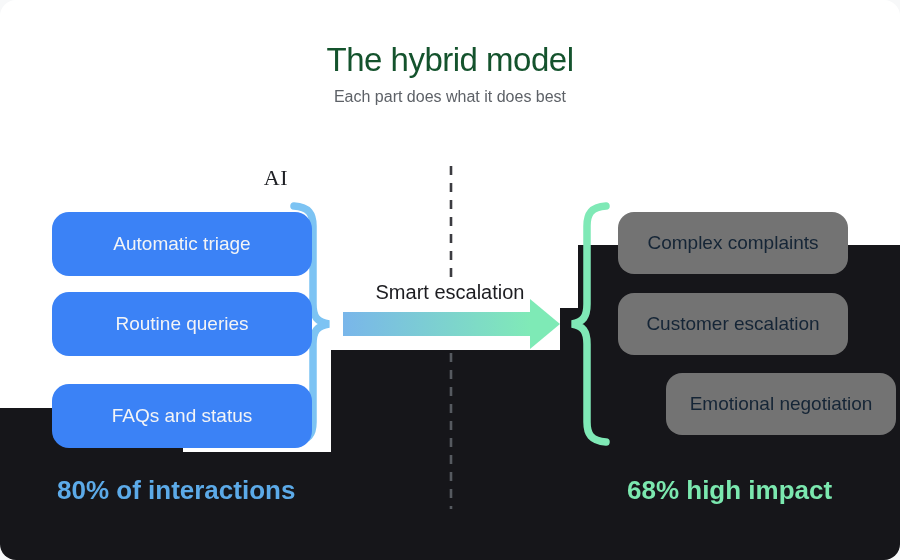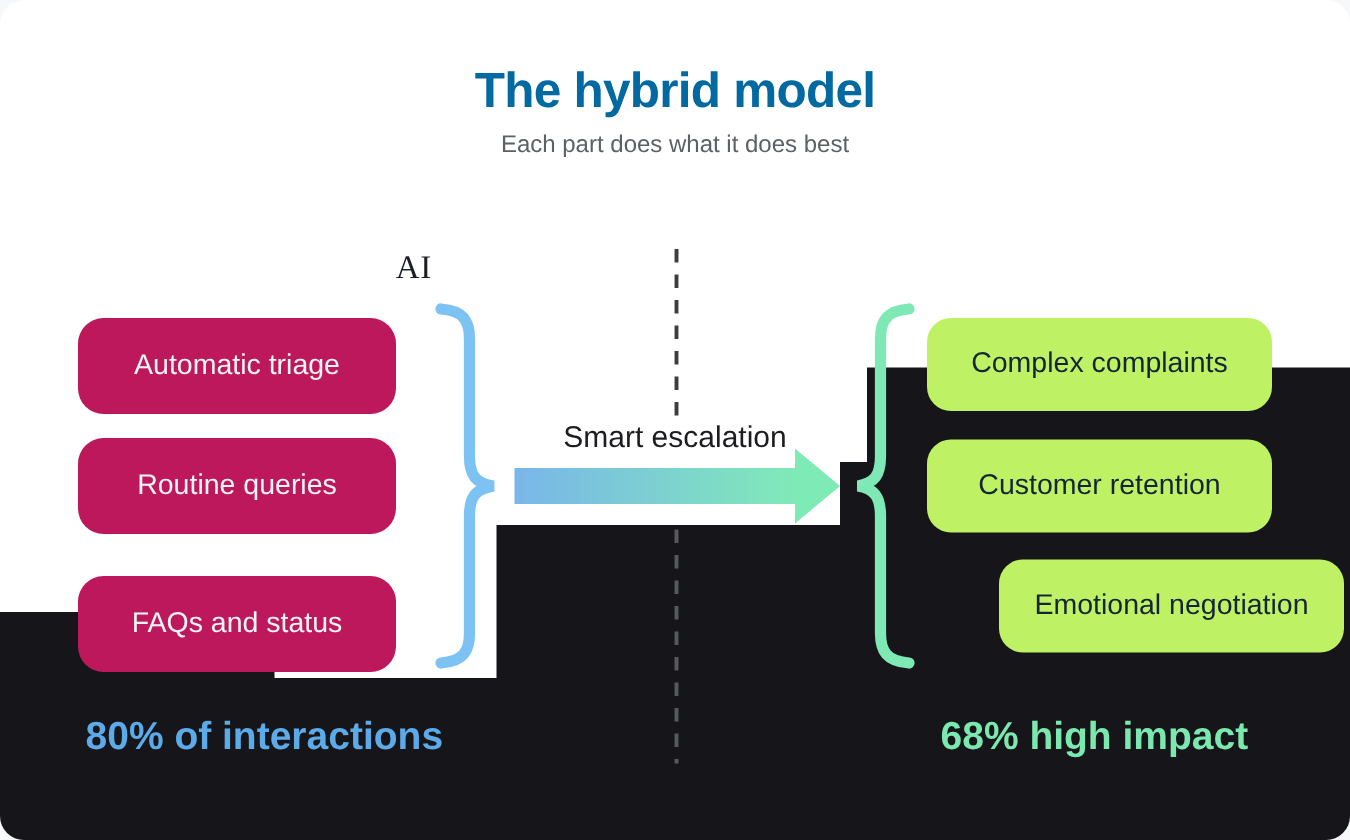--- a/index.html
+++ b/index.html
@@ -11,45 +11,45 @@
   
   .dark{position:absolute;background:#16161a;}
   .dark.step-right{left:578px;top:245px;width:322px;height:315px;}
   .dark.step-tip{left:560px;top:308px;width:19px;height:252px;}
   .dark.step-mid{left:331px;top:350px;width:230px;height:210px;}
   .dark.step-lowmid{left:182px;top:452px;width:150px;height:108px;}
   .dark.step-left{left:0;top:408px;width:183px;height:152px;}
   
   .title{
     position:absolute;left:0;top:41px;width:900px;text-align:center;
-    font-size:33px;font-weight:700;color:#0369a1;letter-spacing:-0.5px;
+    font-size:33px;font-weight:400;color:#14532d;letter-spacing:-0.5px;
   }
   .subtitle{
     position:absolute;left:0;top:88px;width:900px;text-align:center;
     font-size:16px;font-weight:400;color:#5d6167;
   }
   
   .col-label{
     position:absolute;top:165px;text-align:right;font-size:22px;
     font-weight:400;color:#1d1f24;letter-spacing:0.5px;font-family:Liberation Serif, serif;
   }
   .col-label.ai{left:52px;width:236px;}
   .col-label.human{left:618px;width:230px;}
   
   .box{
     position:absolute;display:flex;align-items:center;justify-content:center;
     font-size:19px;
   }
   .box.dark-box{
-    left:52px;width:212px;height:64px;border-radius:17px;
-    background:#be185d;color:#f3f4f6;font-weight:400;
+    left:52px;width:260px;height:64px;border-radius:17px;
+    background:#3b82f6;color:#f3f4f6;font-weight:400;
   }
   .box.blue-box{
     left:618px;width:230px;height:62px;border-radius:16px;
-    background:#bef264;color:#152536;font-weight:500;
+    background:#737373;color:#152536;font-weight:500;
   }
   .dark-box.r1{top:212px;} .dark-box.r2{top:292px;} .dark-box.r3{top:372px;margin-top:12px;}
   .blue-box.r1{top:212px;} .blue-box.r2{top:293px;} .blue-box.r3{top:373px;margin-left:48px;}
   
   .escalation-label{
     position:absolute;left:330px;top:281px;width:240px;text-align:center;
     font-size:20px;color:#1d1d21;font-weight:400;
   }
   
   .stat{position:absolute;top:475px;font-size:26px;font-weight:700;}
@@ -99,21 +99,21 @@
   <div class="title">The hybrid model</div>
   <div class="subtitle">Each part does what it does best</div>
 
   <div class="col-label ai">AI</div>
 
   <div class="box dark-box r1">Automatic triage</div>
   <div class="box dark-box r2">Routine queries</div>
   <div class="box dark-box r3">FAQs and status</div>
 
   <div class="box blue-box r1">Complex complaints</div>
-  <div class="box blue-box r2">Customer retention</div>
+  <div class="box blue-box r2">Customer escalation</div>
   <div class="box blue-box r3">Emotional negotiation</div>
 
   <div class="escalation-label">Smart escalation</div>
 
   <div class="stat ai-stat">80% of interactions</div>
   <div class="stat human-stat">68% high impact</div>
 
 </div>
 
 </body></html>

